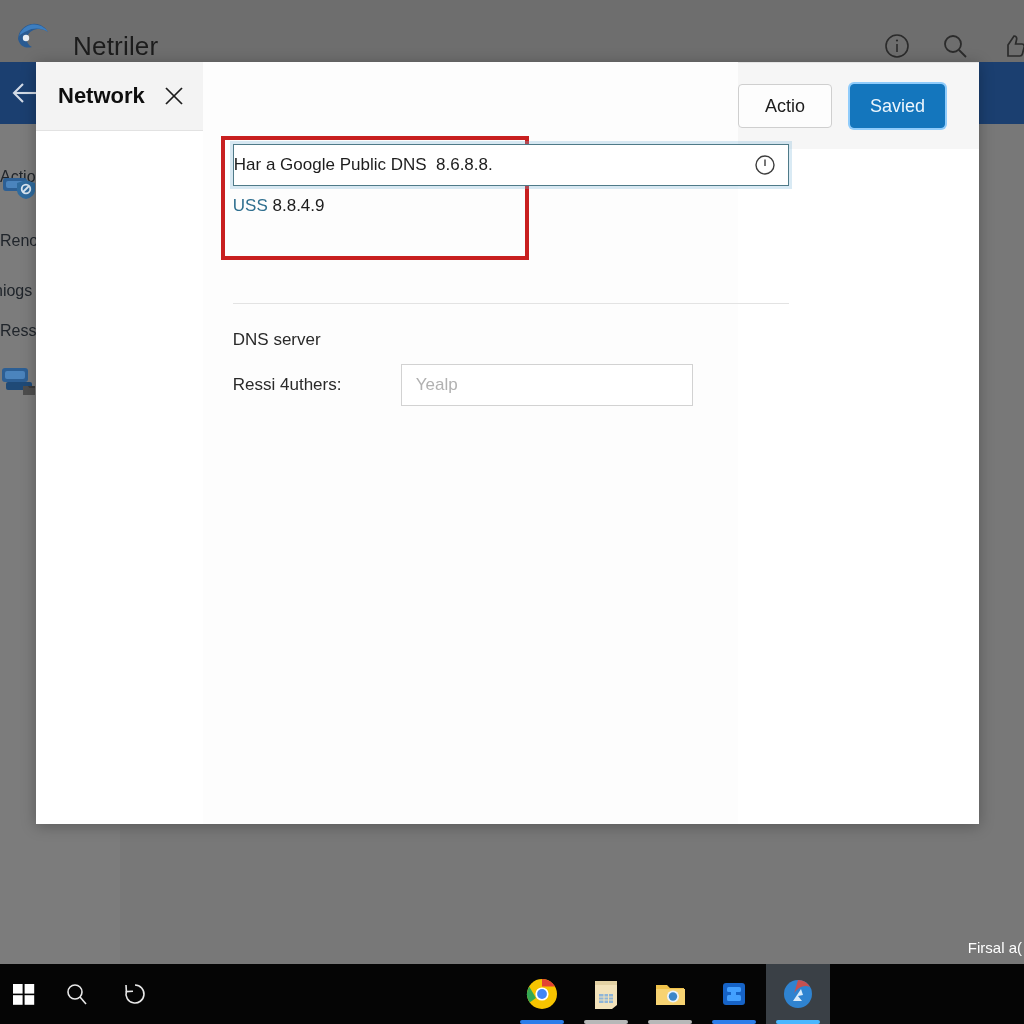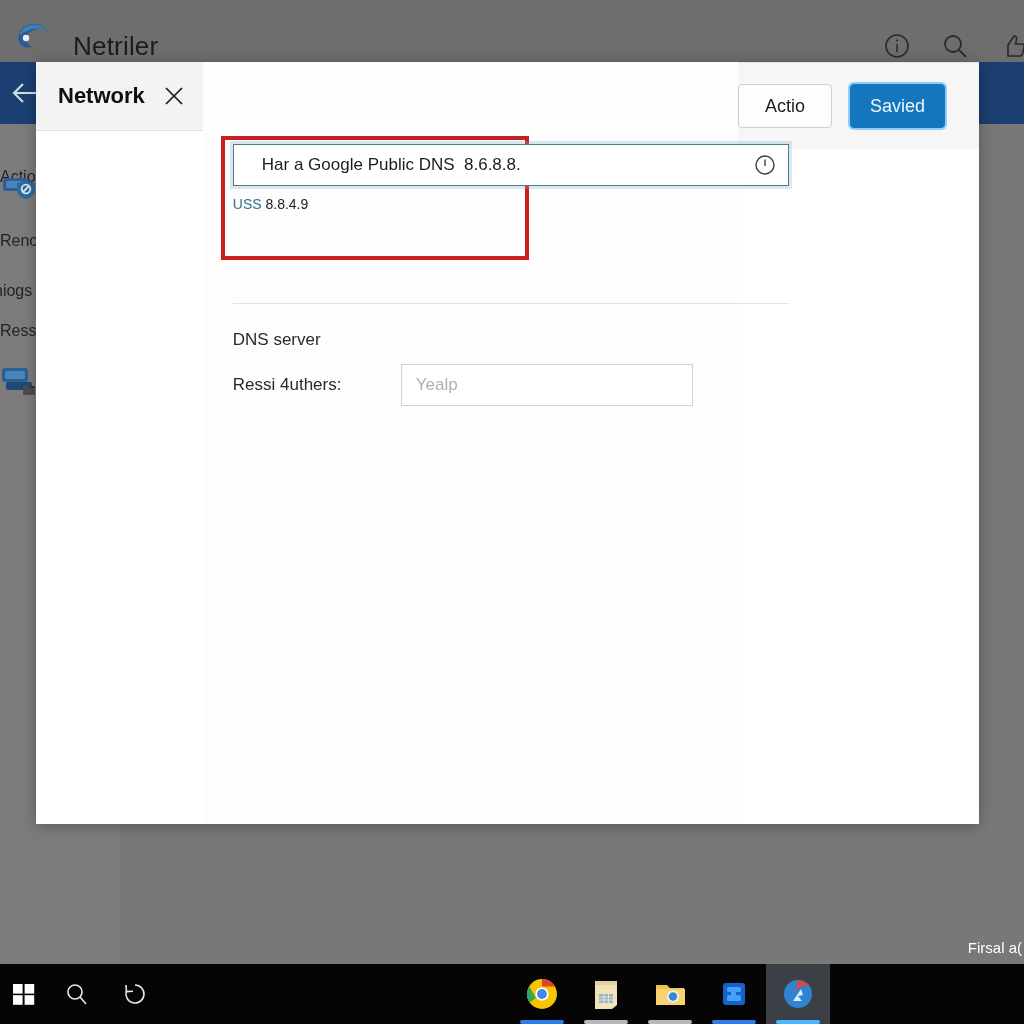--- a/index.html
+++ b/index.html
@@ -214,34 +214,34 @@
     align-items: center;
     box-sizing: border-box;
   }
   #dns-input {
     border: 0;
     outline: none;
     background: transparent;
     font-family: "Liberation Sans", sans-serif;
     font-size: 17px;
     color: #1d1d1d;
-    padding: 0 28px;
+    padding: 0 0;
     width: 500px;
     height: 38px;
   }
   #dns-input-icon {
     position: absolute;
     right: 12px;
     top: 9px;
     width: 22px; height: 22px;
     color: #3d3d3d;
   }
   #secondary-line {
     margin-top: 10px;
-    font-size: 14px;
+    font-size: 17px;
     white-space: nowrap;
   }
   #secondary-prefix { color: #2f6f8f; }
   #secondary-value { color: #1d1d1d; }
 
   #divider {
     position: absolute;
     left: 30px;
     top: 241px;
     width: 556px;

